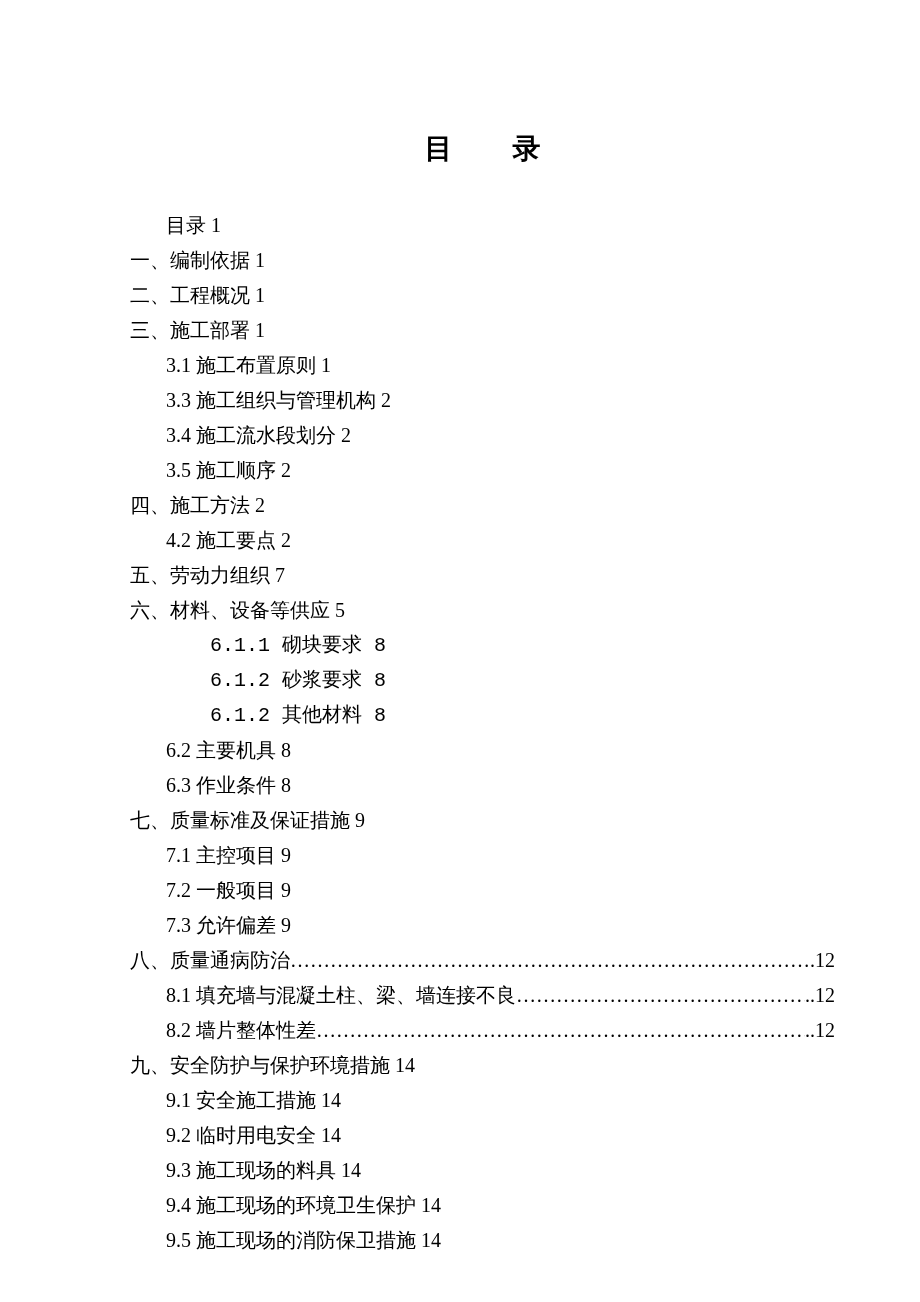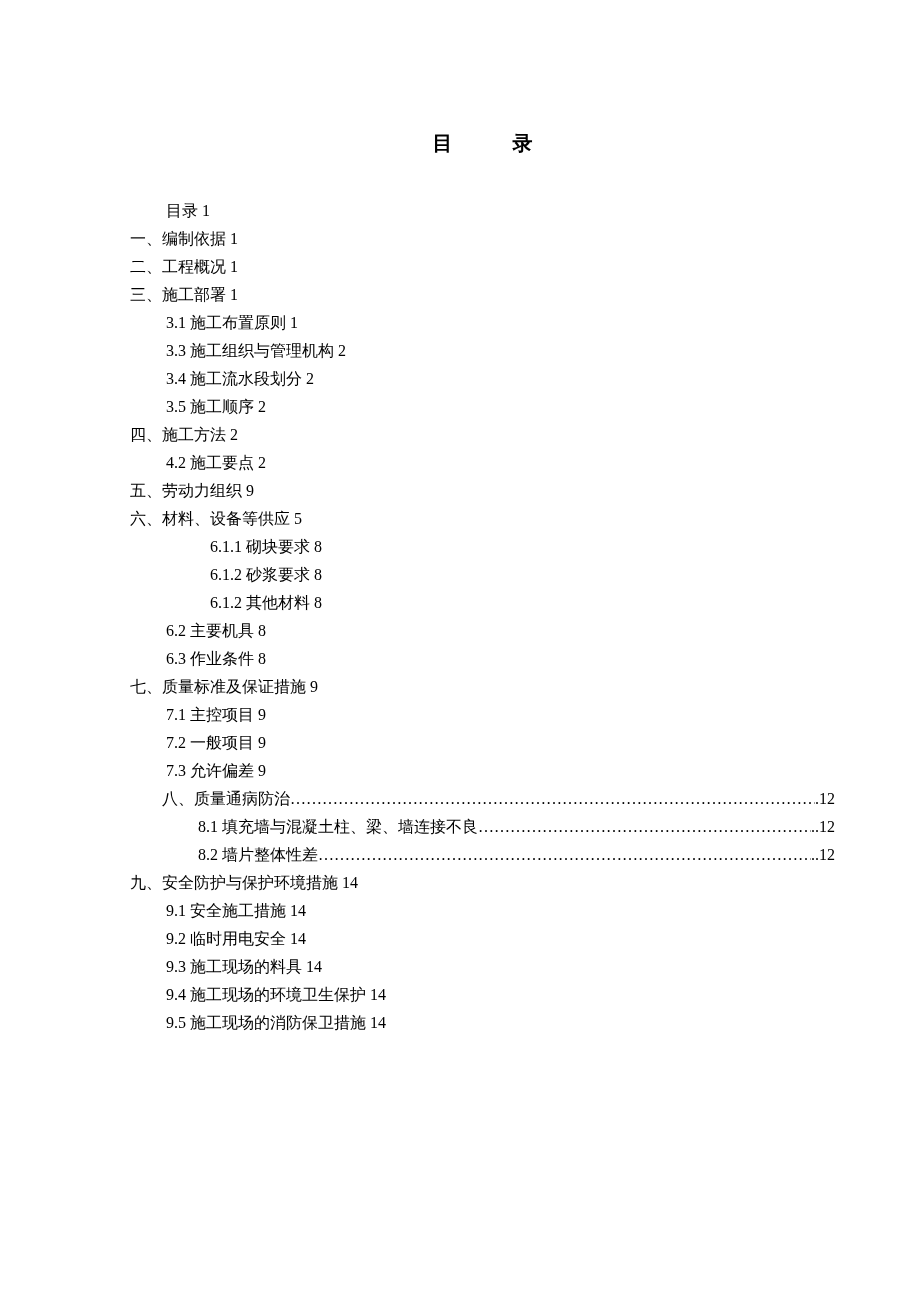--- a/index.html
+++ b/index.html
@@ -11,69 +11,68 @@
       padding: 0;
     }
     .page {
       width: 920px;
       height: 1302px;
       box-sizing: border-box;
       padding: 130px 85px 0 130px;
       position: relative;
     }
     .title {
-      font-size: 20px;
+      font-size: 28px;
       font-weight: bold;
       text-align: center;
       letter-spacing: 60px;
       padding-left: 60px;
       margin-bottom: 40px;
     }
     .toc {
       line-height: 1.75;
-      font-size: 16px;
+      font-size: 20px;
     }
     .entry {
       white-space: nowrap;
       overflow: hidden;
     }
     .entry-flex {
       display: flex;
       white-space: nowrap;
       align-items: flex-end;
-      margin-left: 32px;
     }
     .entry-flex .label { flex: 0 0 auto; }
     .entry-flex .dots {
       flex: 1 1 auto;
       overflow: hidden;
       letter-spacing: 0;
     }
     .lvl1 { padding-left: 0; }
     .lvl1-first { padding-left: 36px; }
     .lvl2 { padding-left: 36px; }
-    .lvl3 { padding-left: 80px; }
+    .lvl3 { padding-left: 80px; font-family: Liberation Mono, monospace; }
   </style>
 </head>
 <body>
 
 <div class="page">
   <div class="title">目录</div>
   <div class="toc" id="toc">
       <div class="entry lvl1-first"><span>目录 1</span></div>
       <div class="entry lvl1"><span>一、编制依据 1</span></div>
       <div class="entry lvl1"><span>二、工程概况 1</span></div>
       <div class="entry lvl1"><span>三、施工部署 1</span></div>
       <div class="entry lvl2"><span>3.1  施工布置原则 1</span></div>
       <div class="entry lvl2"><span>3.3  施工组织与管理机构 2</span></div>
       <div class="entry lvl2"><span>3.4  施工流水段划分 2</span></div>
       <div class="entry lvl2"><span>3.5  施工顺序 2</span></div>
       <div class="entry lvl1"><span>四、施工方法 2</span></div>
       <div class="entry lvl2"><span>4.2  施工要点 2</span></div>
-      <div class="entry lvl1"><span>五、劳动力组织 9</span></div>
+      <div class="entry lvl1"><span>五、劳动力组织 7</span></div>
       <div class="entry lvl1"><span>六、材料、设备等供应 5</span></div>
       <div class="entry lvl3"><span>6.1.1 砌块要求 8</span></div>
       <div class="entry lvl3"><span>6.1.2 砂浆要求 8</span></div>
       <div class="entry lvl3"><span>6.1.2 其他材料 8</span></div>
       <div class="entry lvl2"><span>6.2  主要机具 8</span></div>
       <div class="entry lvl2"><span>6.3  作业条件 8</span></div>
       <div class="entry lvl1"><span>七、质量标准及保证措施 9</span></div>
       <div class="entry lvl2"><span>7.1  主控项目 9</span></div>
       <div class="entry lvl2"><span>7.2  一般项目 9</span></div>
       <div class="entry lvl2"><span>7.3  允许偏差 9</span></div>

